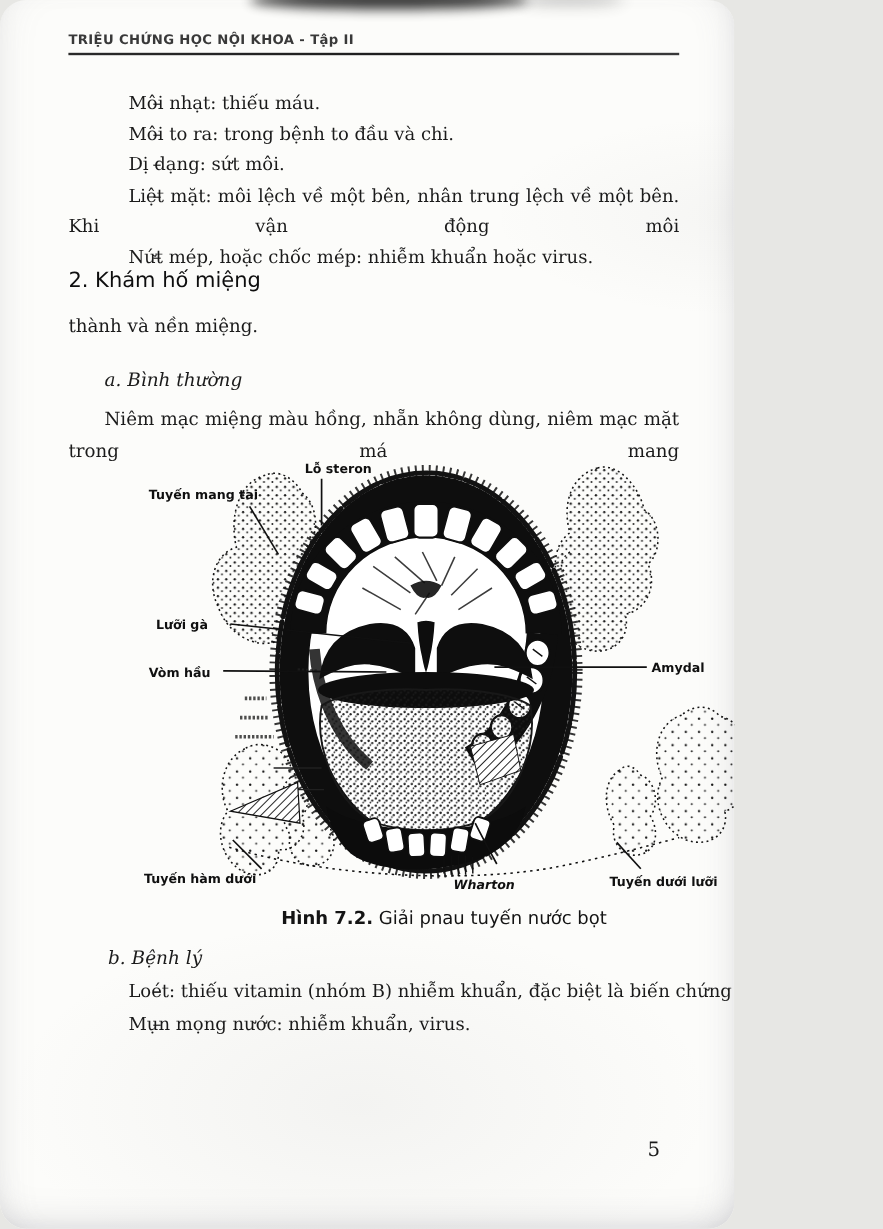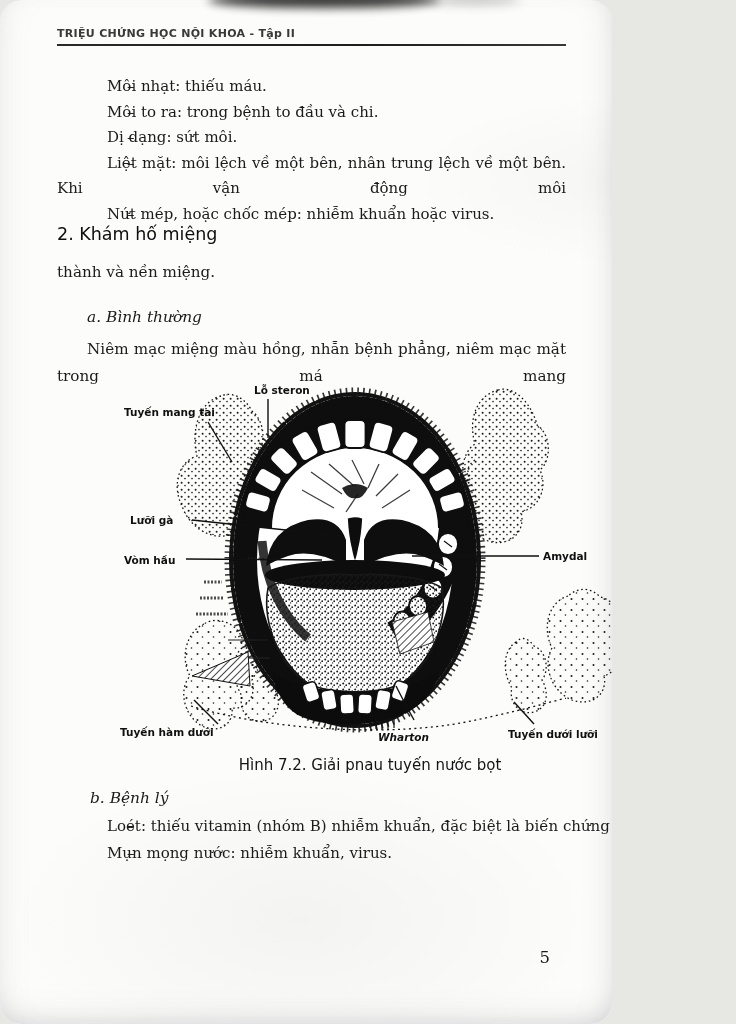--- a/index.html
+++ b/index.html
@@ -37,21 +37,21 @@
     font-size:17.5px;font-weight:400;color:#101010;}
   .para1{top:259px;}
   .para2{top:336px;}
   p.para{margin:0;font-size:15.2px;line-height:27px;}
   .sub-h{font-size:15.4px;font-style:italic;}
   .ha{top:308px;padding-left:30px;}
   .hb{top:789px;padding-left:33px;}
   .figwrap{position:absolute;top:376px;left:96px;width:548px;height:380px;}
   .caption{position:absolute;top:756px;left:96px;width:548px;text-align:center;
     font-family:"DejaVu Sans","Liberation Sans",sans-serif;font-size:15px;color:#161616;}
-  .caption b{font-weight:400;}
+  .caption b{font-weight:700;}
   .pageno{position:absolute;top:948px;right:62px;font-size:16.5px;}
   svg .lbl{font-family:"DejaVu Sans","Liberation Sans",sans-serif;font-size:10.5px;font-weight:600;fill:#121212;}
   svg .ln{stroke:#121212;stroke-width:1.4;fill:none;}
   svg .dot-outline{stroke:#161616;stroke-width:1.3;stroke-dasharray:1.6 2.8;}
 </style>
 </head>
 <body>
 
 <div class="page">
   <div class="content">
@@ -74,21 +74,21 @@
 
     <h2 class="abs h2" style="margin:0">2. Khám hố miệng</h2>
 
     <p class="abs para para1">
       <span class="line">thành và nền miệng.</span>
     </p>
 
     <div class="abs sub-h ha">a. Bình thường</div>
 
     <p class="abs para para2">
-      <span class="line jline30">Niêm mạc miệng màu hồng, nhẵn bệnh phẳng, niêm mạc mặt trong má mang</span>
+      <span class="line jline30">Niêm mạc miệng màu hồng, nhẵn không dùng, niêm mạc mặt trong má mang</span>
     </p>
 
     <div class="figwrap">
       <svg width="548" height="380" viewBox="0 0 548 380">
         <defs>
           <pattern id="dots-sparse" width="7" height="7" patternUnits="userSpaceOnUse">
             <circle cx="1.6" cy="1.8" r="1" fill="#1c1c1c"></circle>
               <circle cx="5" cy="4.6" r="0.8" fill="#1c1c1c"></circle>
           </pattern>
           <pattern id="dots-x" width="11" height="11" patternUnits="userSpaceOnUse">

